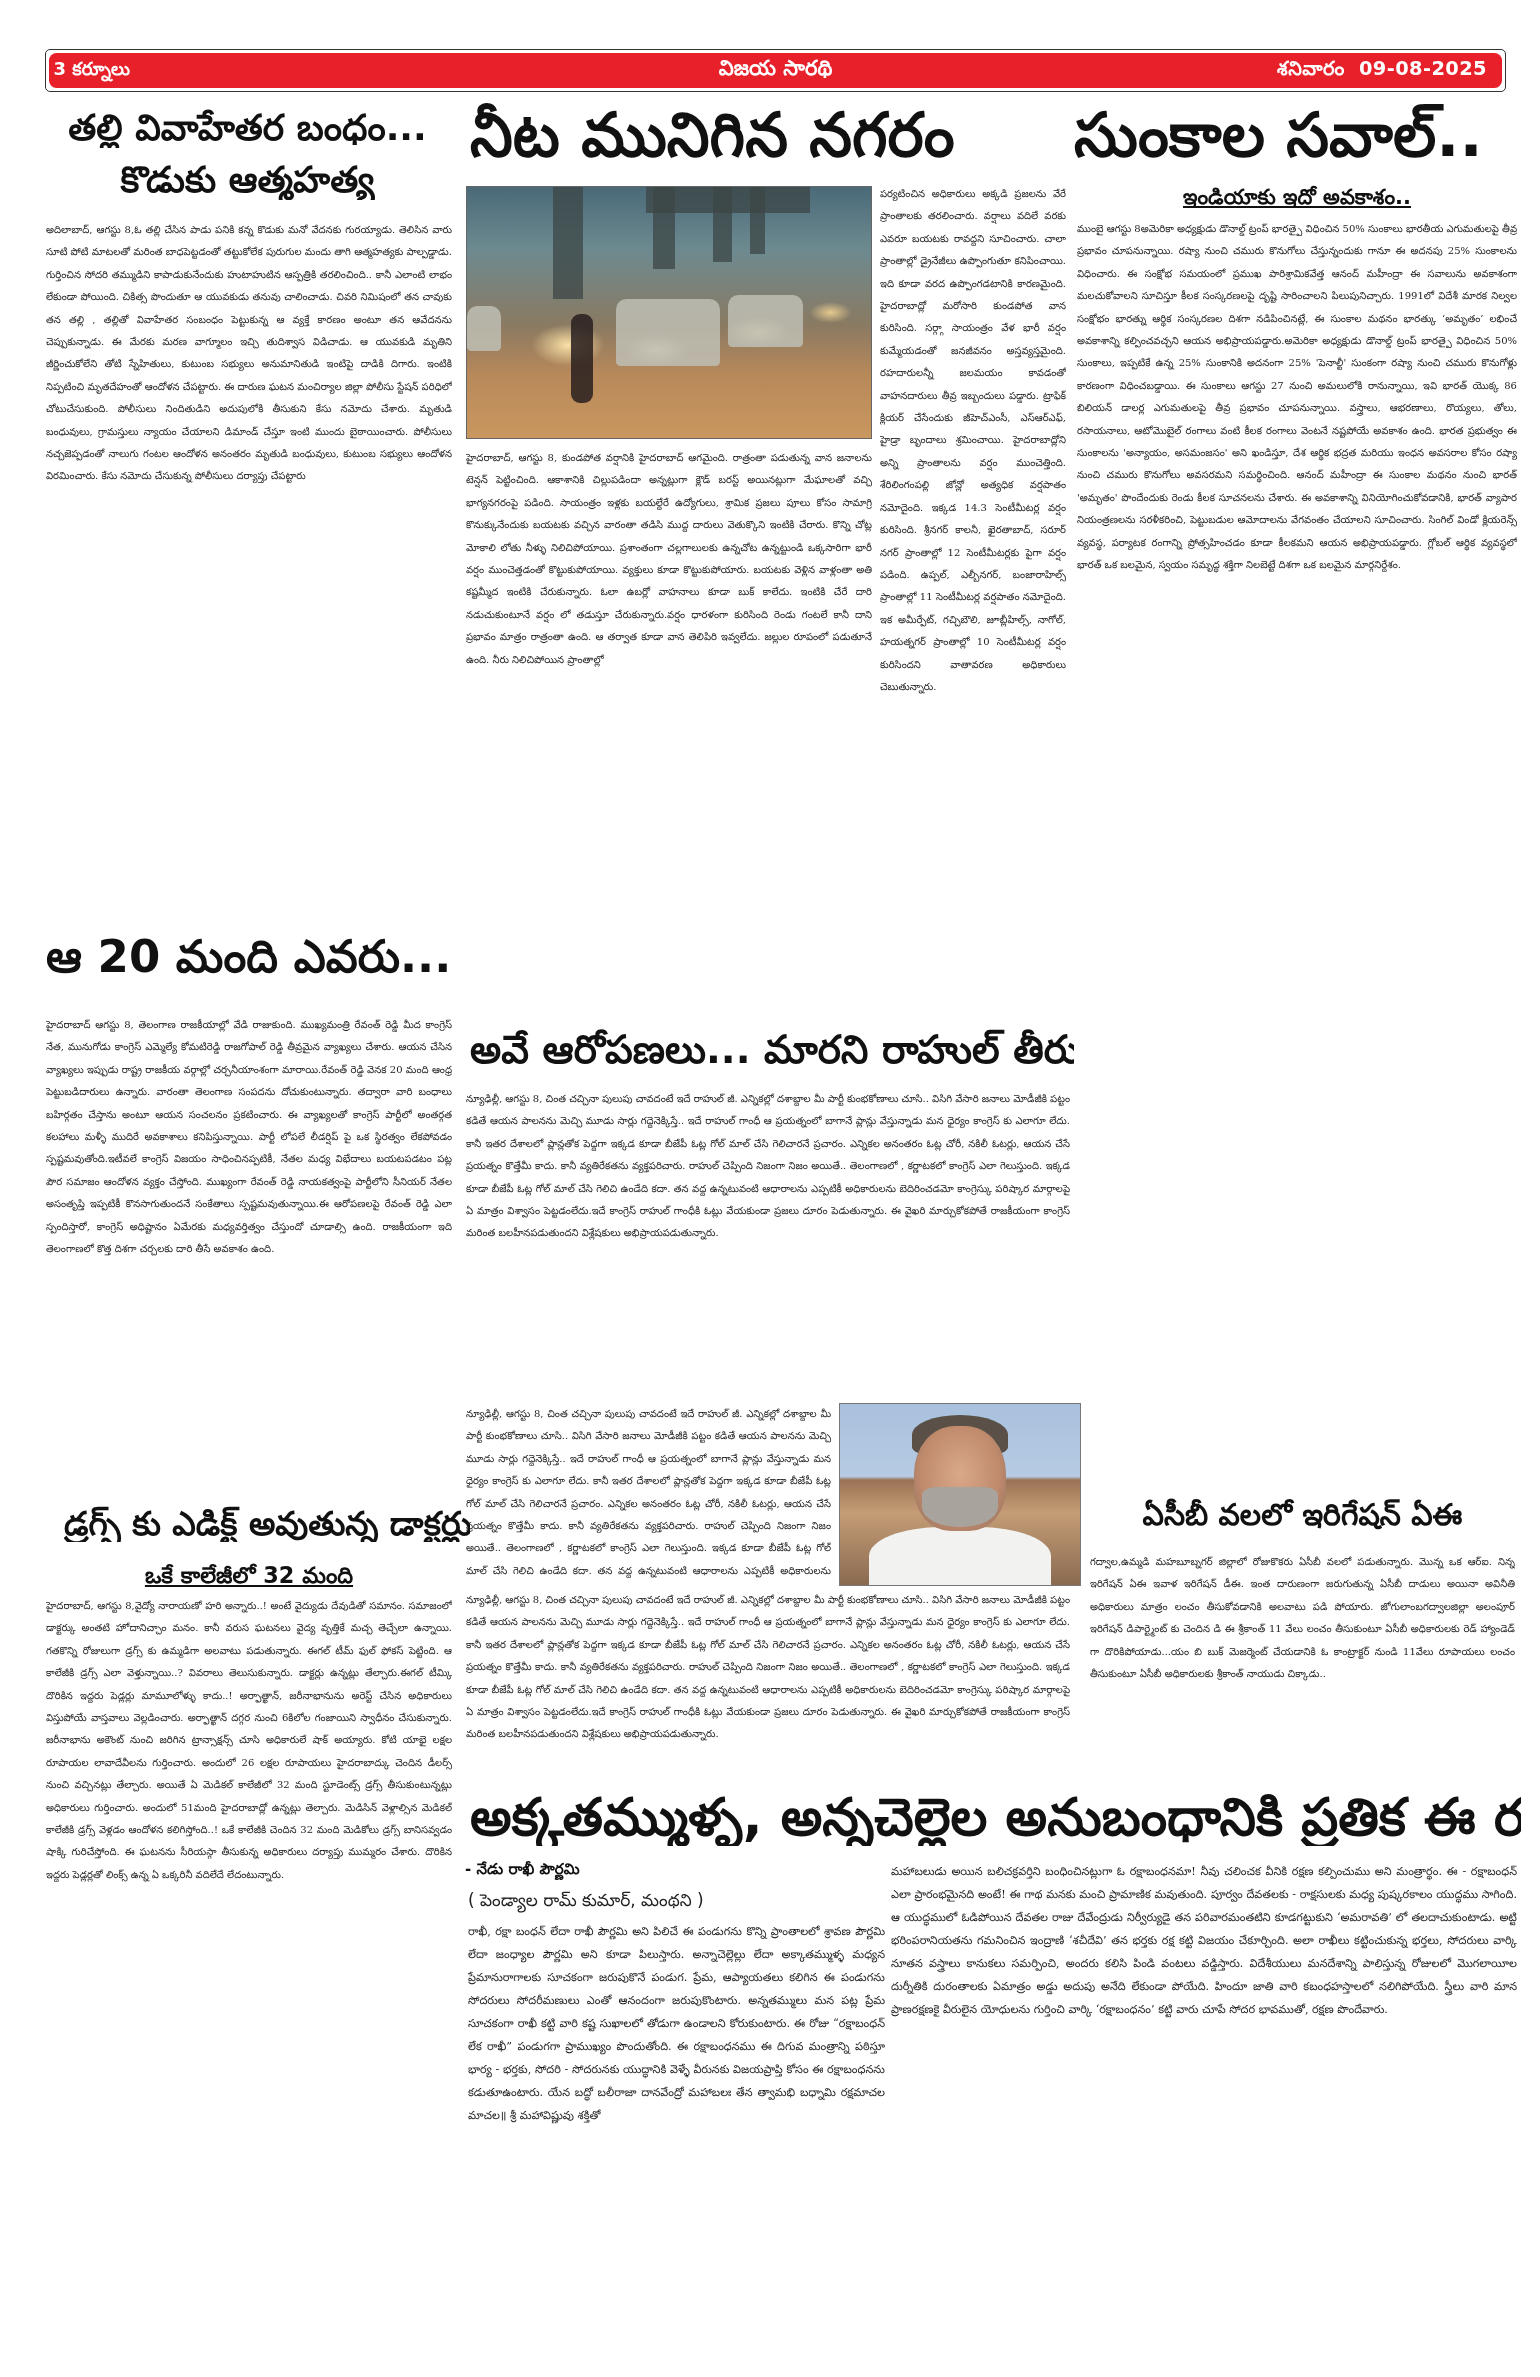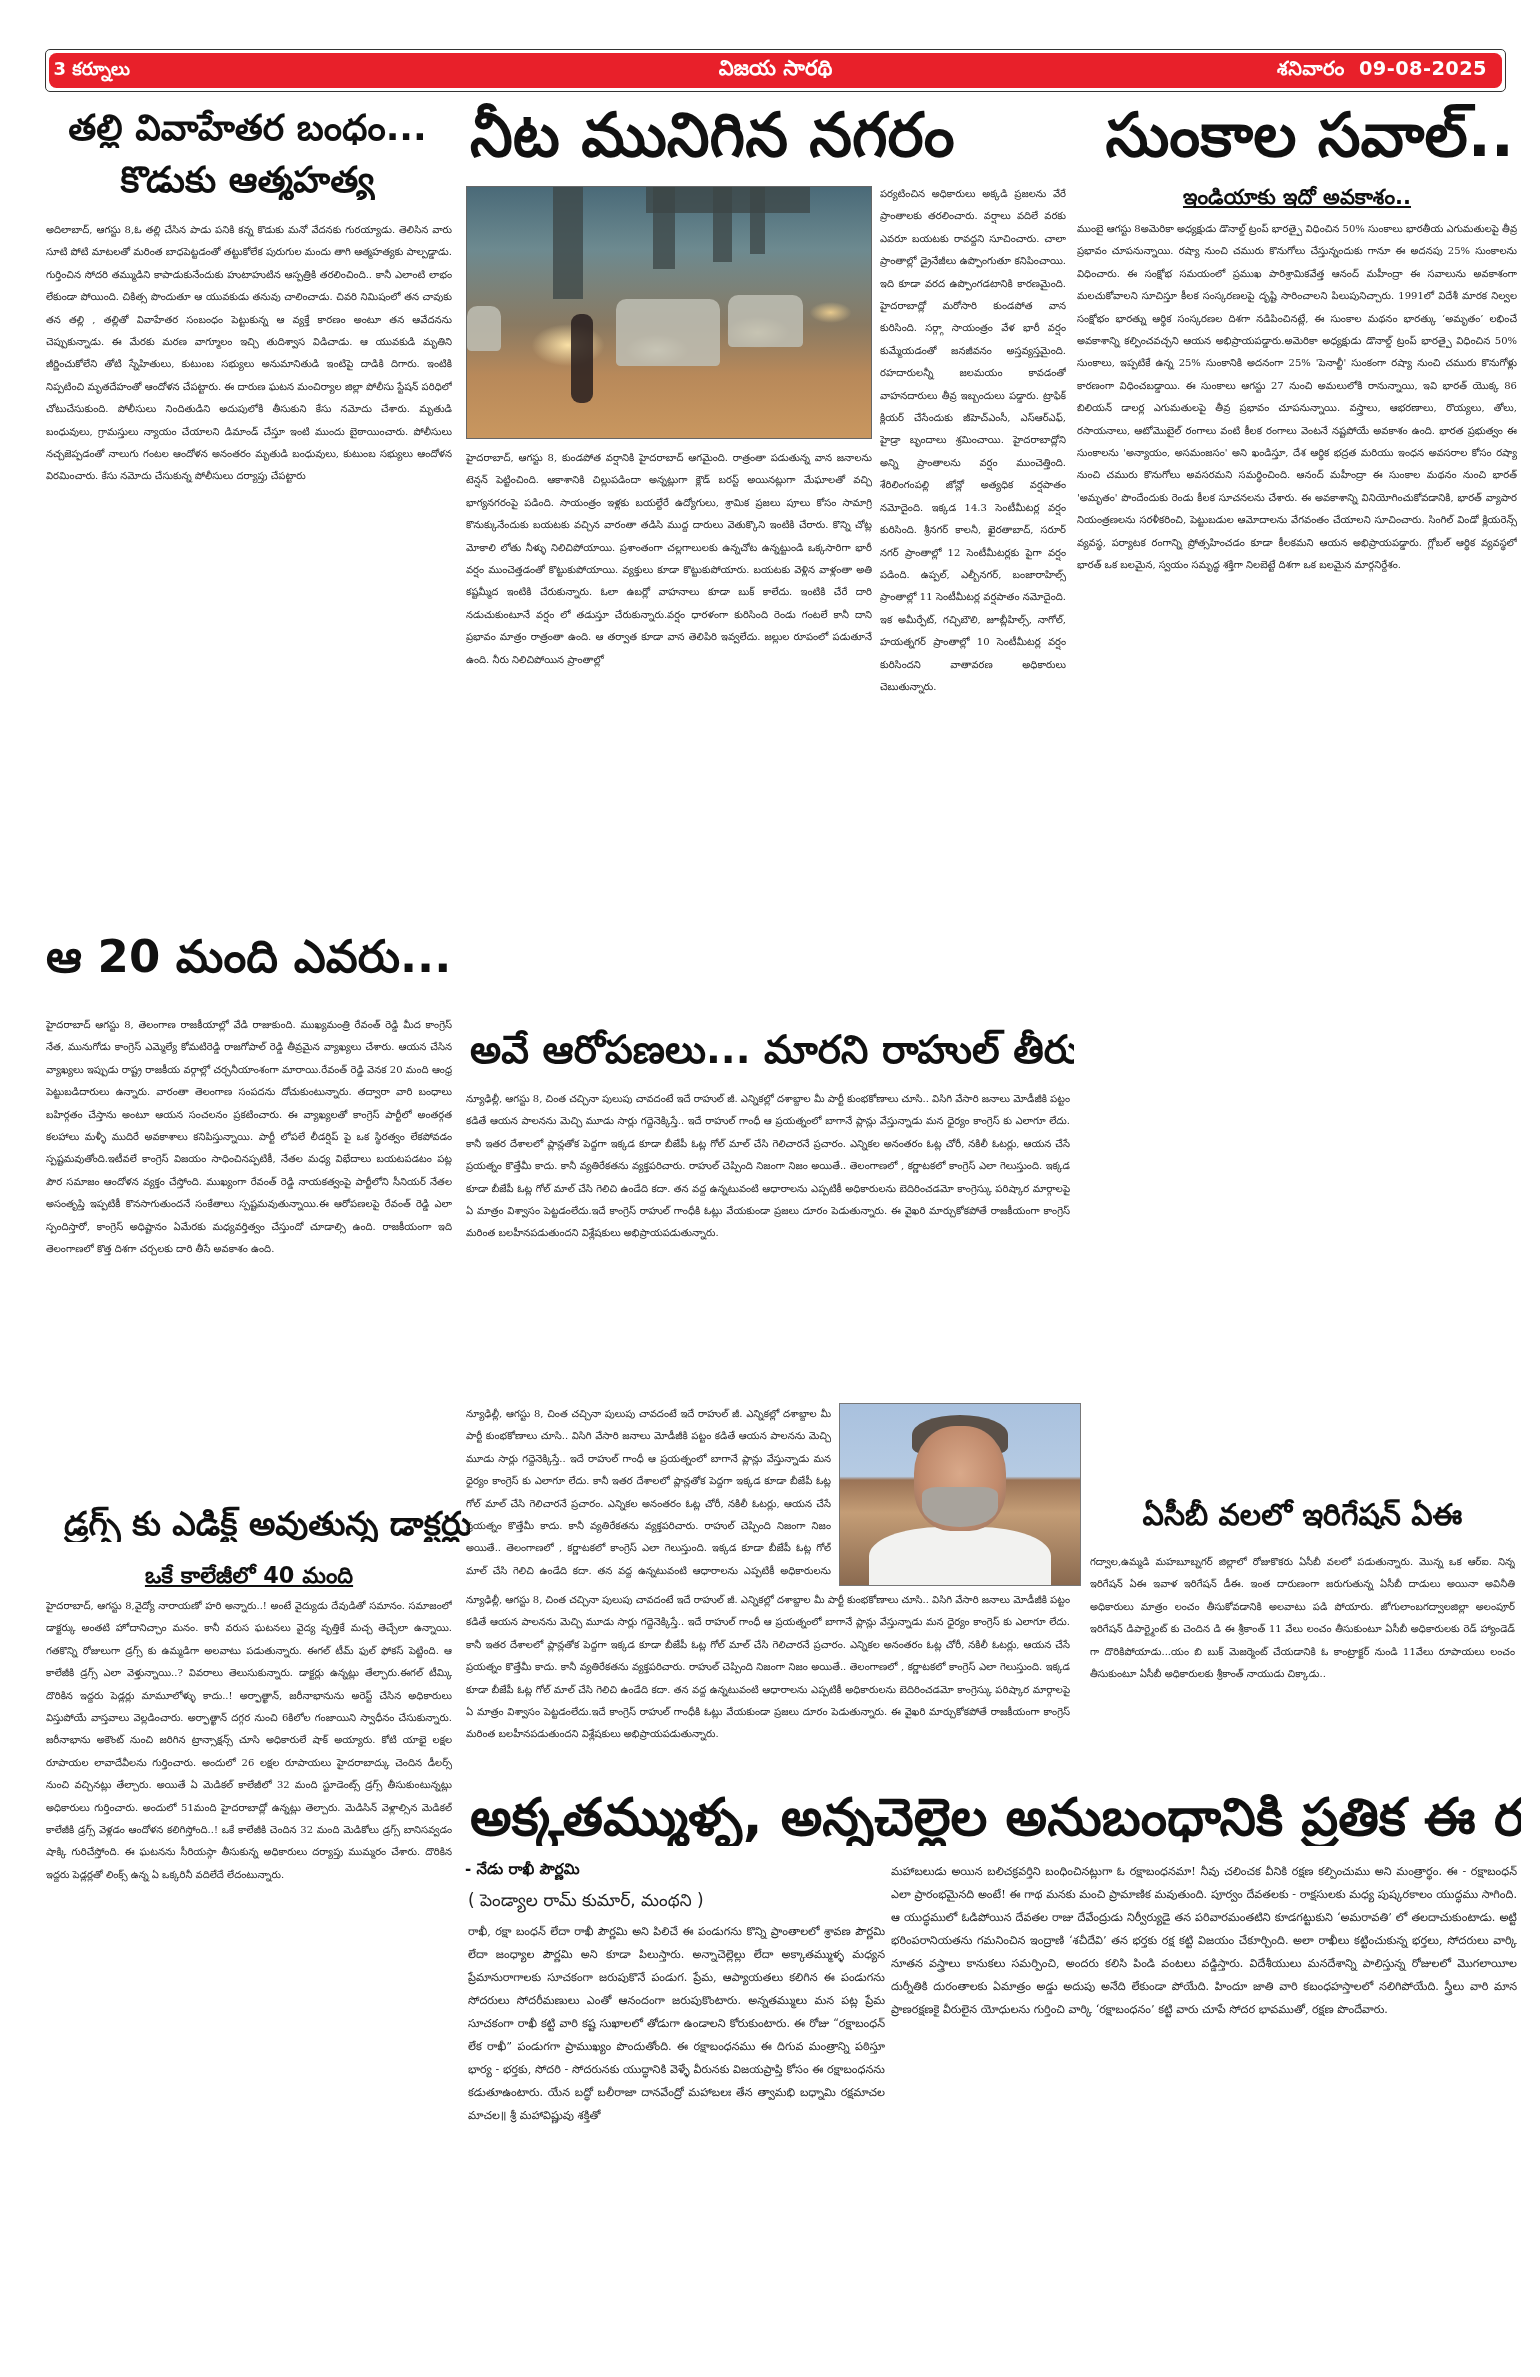--- a/index.html
+++ b/index.html
@@ -58,25 +58,25 @@
 </div>
 
 <div class="abs hl" style="left:46px; top:108px; width:403px; font-size:36px; text-align:center;">తల్లి వివాహేతర బంధం...</div>
 <div class="abs hl" style="left:46px; top:160px; width:403px; font-size:36px; text-align:center;">కొడుకు ఆత్మహత్య</div>
 <div class="abs body-text" style="left:46px; top:219px; width:406px; height:641px;">అదిలాబాద్, ఆగస్టు 8,ఓ తల్లి చేసిన పాడు పనికి కన్న కొడుకు మనో వేదనకు గురయ్యాడు. తెలిసిన వారు సూటి పోటి మాటలతో మరింత బాధపెట్టడంతో తట్టుకోలేక పురుగుల మందు తాగి ఆత్మహత్యకు పాల్పడ్డాడు. గుర్తించిన సోదరి తమ్ముడిని కాపాడుకునేందుకు హుటాహుటిన ఆస్పత్రికి తరలించింది.. కానీ ఎలాంటి లాభం లేకుండా పోయింది. చికిత్స పొందుతూ ఆ యువకుడు తనువు చాలించాడు. చివరి నిమిషంలో తన చావుకు తన తల్లి , తల్లితో వివాహేతర సంబంధం పెట్టుకున్న ఆ వ్యక్తే కారణం అంటూ తన ఆవేదనను చెప్పుకున్నాడు. ఈ మేరకు మరణ వాగ్మూలం ఇచ్చి తుదిశ్వాస విడిచాడు. ఆ యువకుడి మృతిని జీర్ణించుకోలేని తోటి స్నేహితులు, కుటుంబ సభ్యులు అనుమానితుడి ఇంటిపై దాడికి దిగారు. ఇంటికి నిప్పటించి మృతదేహంతో ఆందోళన చేపట్టారు. ఈ దారుణ ఘటన మంచిర్యాల జిల్లా పోలీసు స్టేషన్ పరిధిలో చోటుచేసుకుంది. పోలీసులు నిందితుడిని అదుపులోకి తీసుకుని కేసు నమోదు చేశారు. మృతుడి బంధువులు, గ్రామస్తులు న్యాయం చేయాలని డిమాండ్ చేస్తూ ఇంటి ముందు బైఠాయించారు. పోలీసులు నచ్చజెప్పడంతో నాలుగు గంటల ఆందోళన అనంతరం మృతుడి బంధువులు, కుటుంబ సభ్యులు ఆందోళన విరమించారు. కేసు నమోదు చేసుకున్న పోలీసులు దర్యాప్తు చేపట్టారు</div>
 
 <div class="abs hl" style="left:46px; top:932px; width:406px; font-size:45px;">ఆ 20 మంది ఎవరు...</div>
 <div class="abs body-text" style="left:46px; top:1014px; width:406px; height:491px;">హైదరాబాద్ ఆగస్టు 8, తెలంగాణ రాజకీయాల్లో వేడి రాజుకుంది. ముఖ్యమంత్రి రేవంత్ రెడ్డి మీద కాంగ్రెస్ నేత, మునుగోడు కాంగ్రెస్ ఎమ్మెల్యే కోమటిరెడ్డి రాజగోపాల్ రెడ్డి తీవ్రమైన వ్యాఖ్యలు చేశారు. ఆయన చేసిన వ్యాఖ్యలు ఇప్పుడు రాష్ట్ర రాజకీయ వర్గాల్లో చర్చనీయాంశంగా మారాయి.రేవంత్ రెడ్డి వెనక 20 మంది ఆంధ్ర పెట్టుబడిదారులు ఉన్నారు. వారంతా తెలంగాణ సంపదను దోచుకుంటున్నారు. తద్వారా వారి బంధాలు బహిర్గతం చేస్తాను అంటూ ఆయన సంచలనం ప్రకటించారు. ఈ వ్యాఖ్యలతో కాంగ్రెస్ పార్టీలో అంతర్గత కలహాలు మళ్ళీ ముదిరే అవకాశాలు కనిపిస్తున్నాయి. పార్టీ లోపలే లీడర్షిప్ పై ఒక స్థిరత్వం లేకపోవడం స్పష్టమవుతోంది.ఇటీవలే కాంగ్రెస్ విజయం సాధించినప్పటికీ, నేతల మధ్య విభేదాలు బయటపడటం పట్ల పౌర సమాజం ఆందోళన వ్యక్తం చేస్తోంది. ముఖ్యంగా రేవంత్ రెడ్డి నాయకత్వంపై పార్టీలోని సీనియర్ నేతల అసంతృప్తి ఇప్పటికీ కొనసాగుతుందనే సంకేతాలు స్పష్టమవుతున్నాయి.ఈ ఆరోపణలపై రేవంత్ రెడ్డి ఎలా స్పందిస్తారో, కాంగ్రెస్ అధిష్టానం ఏమేరకు మధ్యవర్తిత్వం చేస్తుందో చూడాల్సి ఉంది. రాజకీయంగా ఇది తెలంగాణలో కొత్త దిశగా చర్చలకు దారి తీసే అవకాశం ఉంది.</div>
 
 <div class="abs hl" style="left:46px; top:1506px; width:406px; font-size:33px; text-align:center;margin-left:18px;">డ్రగ్స్ కు ఎడిక్ట్ అవుతున్న డాక్టర్లు</div>
-<div class="abs sub" style="left:46px; top:1562px; width:406px; font-size:22.4px;">ఒకే కాలేజీలో 40 మంది</div>
+<div class="abs sub" style="left:46px; top:1562px; width:406px; font-size:22.4px;">ఒకే కాలేజీలో 32 మంది</div>
 <div class="abs body-text" style="left:46px; top:1595px; width:406px; height:746px;">హైదరాబాద్, ఆగస్టు 8,వైద్యో నారాయణో హరి అన్నారు..! అంటే వైద్యుడు దేవుడితో సమానం. సమాజంలో డాక్టర్కు అంతటి హోదానిచ్చాం మనం. కానీ వరుస ఘటనలు వైద్య వృత్తికే మచ్చ తెచ్చేలా ఉన్నాయి. గతకొన్ని రోజులుగా డ్రగ్స్ కు ఉమ్మడిగా అలవాటు పడుతున్నారు. ఈగల్ టీమ్ ఫుల్ ఫోకస్ పెట్టింది. ఆ కాలేజీకి డ్రగ్స్ ఎలా వెళ్తున్నాయి..? వివరాలు తెలుసుకున్నారు. డాక్టర్లు ఉన్నట్లు తేల్చారు.ఈగల్ టీమ్కి దొరికిన ఇద్దరు పెడ్లర్లు మామూలోళ్ళు కాదు..! అర్ఫాత్ఖాన్, జరీనాభానును అరెస్ట్ చేసిన అధికారులు విస్తుపోయే వాస్తవాలు వెల్లడించారు. అర్ఫాత్ఖాన్ దగ్గర నుంచి 6కిలోల గంజాయిని స్వాధీనం చేసుకున్నారు. జరీనాభాను అకౌంట్ నుంచి జరిగిన ట్రాన్సాక్షన్స్ చూసి అధికారులే షాక్ అయ్యారు. కోటి యాభై లక్షల రూపాయల లావాదేవీలను గుర్తించారు. అందులో 26 లక్షల రూపాయలు హైదరాబాద్కు చెందిన డీలర్స్ నుంచి వచ్చినట్లు తేల్చారు. అయితే ఏ మెడికల్ కాలేజీలో 32 మంది స్టూడెంట్స్ డ్రగ్స్ తీసుకుంటున్నట్లు అధికారులు గుర్తించారు. అందులో 51మంది హైదరాబాద్లో ఉన్నట్లు తెల్చారు. మెడిసిన్ వెళ్లాల్సిన మెడికల్ కాలేజీకి డ్రగ్స్ వెళ్లడం ఆందోళన కలిగిస్తోంది..! ఒకే కాలేజీకి చెందిన 32 మంది మెడికోలు డ్రగ్స్ బానిసవ్వడం షాక్కి గురిచేస్తోంది. ఈ ఘటనను సీరియస్గా తీసుకున్న అధికారులు దర్యాప్తు ముమ్మరం చేశారు. దొరికిన ఇద్దరు పెడ్లర్లతో లింక్స్ ఉన్న ఏ ఒక్కరినీ వదిలేదే లేదంటున్నారు.</div>
 
 <div class="abs hl" style="left:470px; top:101px; width:596px; font-size:61px;">నీట మునిగిన నగరం</div>
-<div class="abs hl" style="left:1074px; top:101px; width:440px; font-size:61px;text-align:right;">సుంకాల సవాల్..</div>
+<div class="abs hl" style="left:1074px; top:101px; width:440px; font-size:61px;">సుంకాల సవాల్..</div>
 
 <div class="abs photo-rain" style="left:466px; top:186px; width:406px; height:253px;" title="rain-flooded-hyderabad-road-photo">
   <div class="pillar" style="left:86px; top:0; width:30px; height:112px;"></div>
   <div class="pillar" style="left:186px; top:0; width:22.4px; height:82px;"></div>
   <div class="pillar" style="left:246px; top:0; width:18.6px; height:75px;"></div>
   <div class="pillar" style="left:283px; top:0; width:15px; height:67px;"></div>
   <div class="pillar" style="left:179px; top:0; width:164px; height:26px;"></div>
   <div class="car" style="left:149px; top:112px; width:104px; height:67px;"></div>
   <div class="car" style="left:261px; top:108px; width:75px; height:52px;"></div>
   <div class="car" style="left:0px; top:119px; width:34px; height:45px;"></div>

